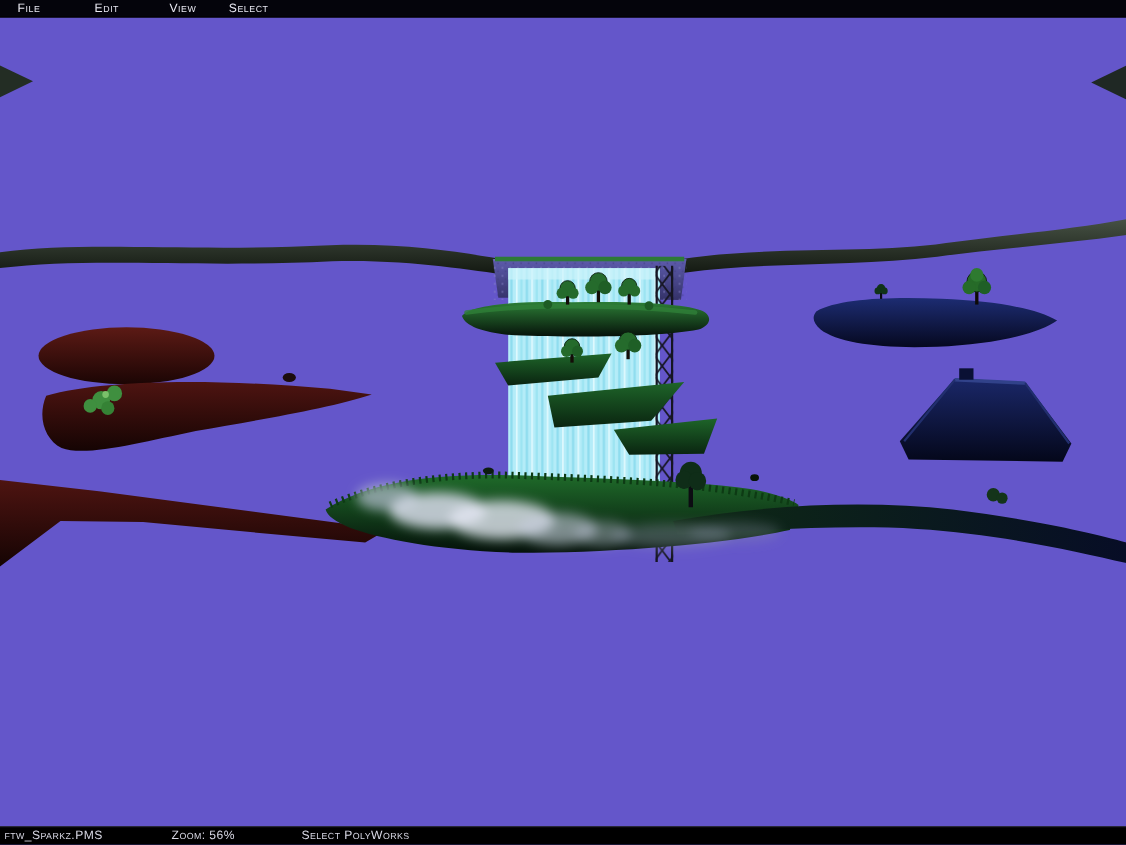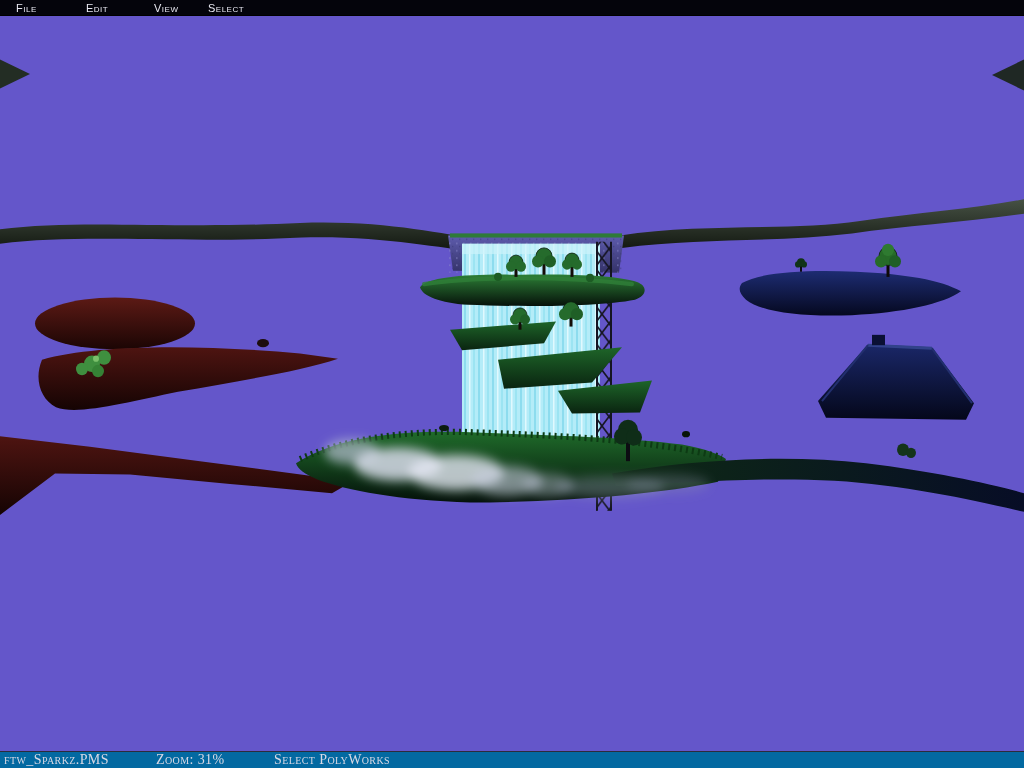--- a/index.html
+++ b/index.html
@@ -41,23 +41,23 @@
     letter-spacing:.5px;
   }
   .menu-item.w1{width:70px} .menu-item.w2{width:68px} .menu-item.w3{width:54px}
 
   
   .canvas { flex:1 1 auto; position:relative; overflow:hidden; }
   .canvas svg { display:block; width:100%; height:100%; }
 
   
   .statusbar {
-    height:17px; flex:0 0 17px; background:#0369a1; border-top:1px solid #2c2c3c;
+    height:17px; flex:0 0 17px; background:#000000; border-top:1px solid #2c2c3c;
     display:flex; align-items:center; color:#d9d9e5; font-variant:small-caps;
-    font-size:14px; letter-spacing:.4px; padding-left:4px;font-family:Liberation Serif, serif;
+    font-size:11px; letter-spacing:.4px; padding-left:4px;
   }
   .st-file{ width:152px; } .st-zoom{ width:118px; }
 </style>
 </head>
 <body>
 
 <div class="window">
 
 
   <div class="menubar">
@@ -245,17 +245,17 @@
         <ellipse cx="507" cy="449" rx="36" ry="14" fill="#c7cddd" opacity=".6"></ellipse>
         <ellipse cx="548" cy="453" rx="26" ry="11" fill="#b3bacd" opacity=".45"></ellipse>
         <ellipse cx="610" cy="455" rx="55" ry="11" fill="#9aa2ba" opacity=".35"></ellipse>
         <ellipse cx="668" cy="452" rx="42" ry="9" fill="#8d96ad" opacity=".3"></ellipse>
       </g>
     </svg>
   </div>
 
   <div class="statusbar">
     <span class="st-file">ftw_Sparkz.PMS</span>
-    <span class="st-zoom">Zoom: 31%</span>
+    <span class="st-zoom">Zoom: 56%</span>
     <span class="st-tool">Select PolyWorks</span>
   </div>
 
 </div>
 
 </body></html>

